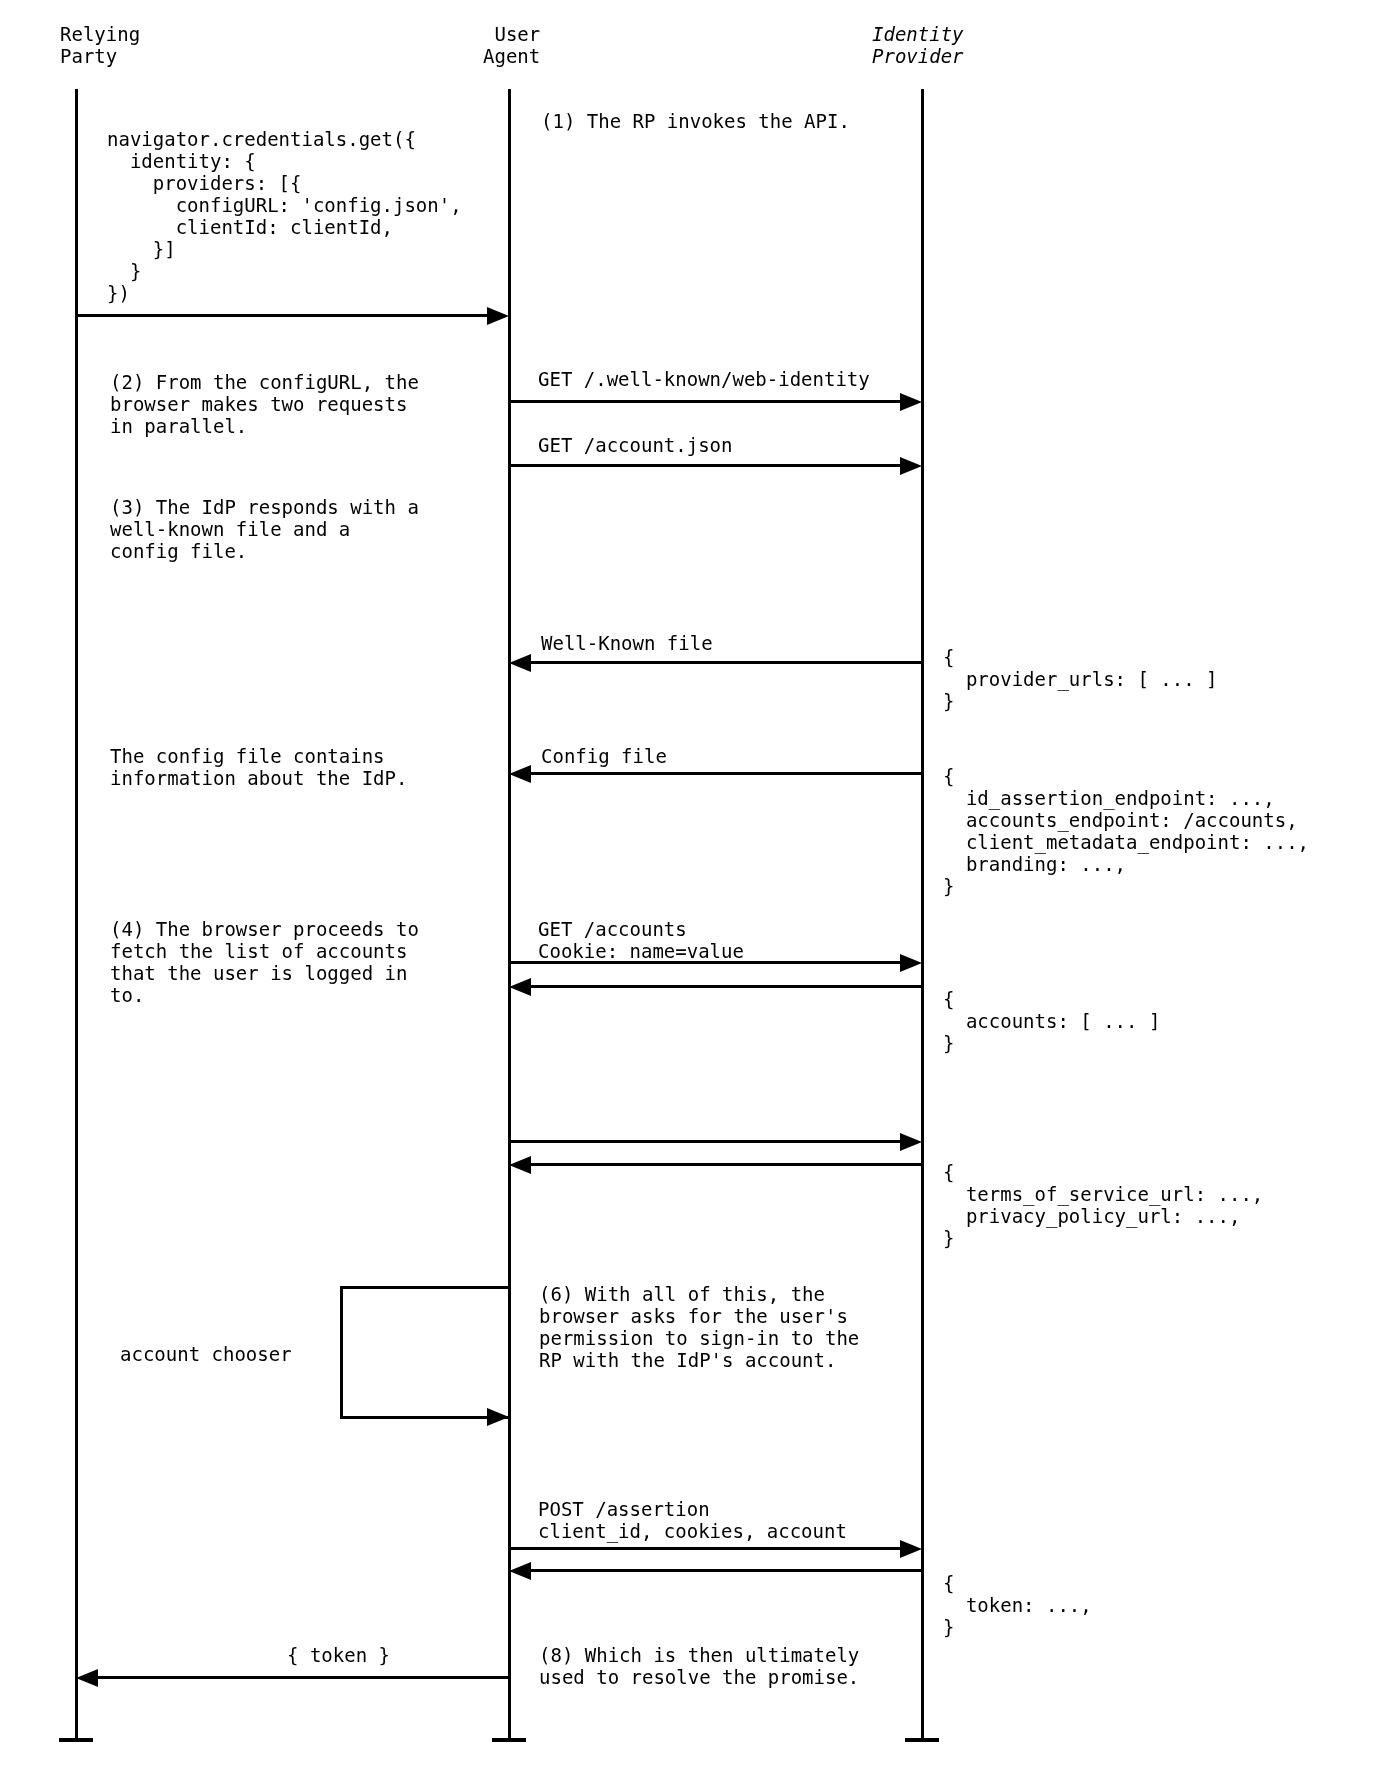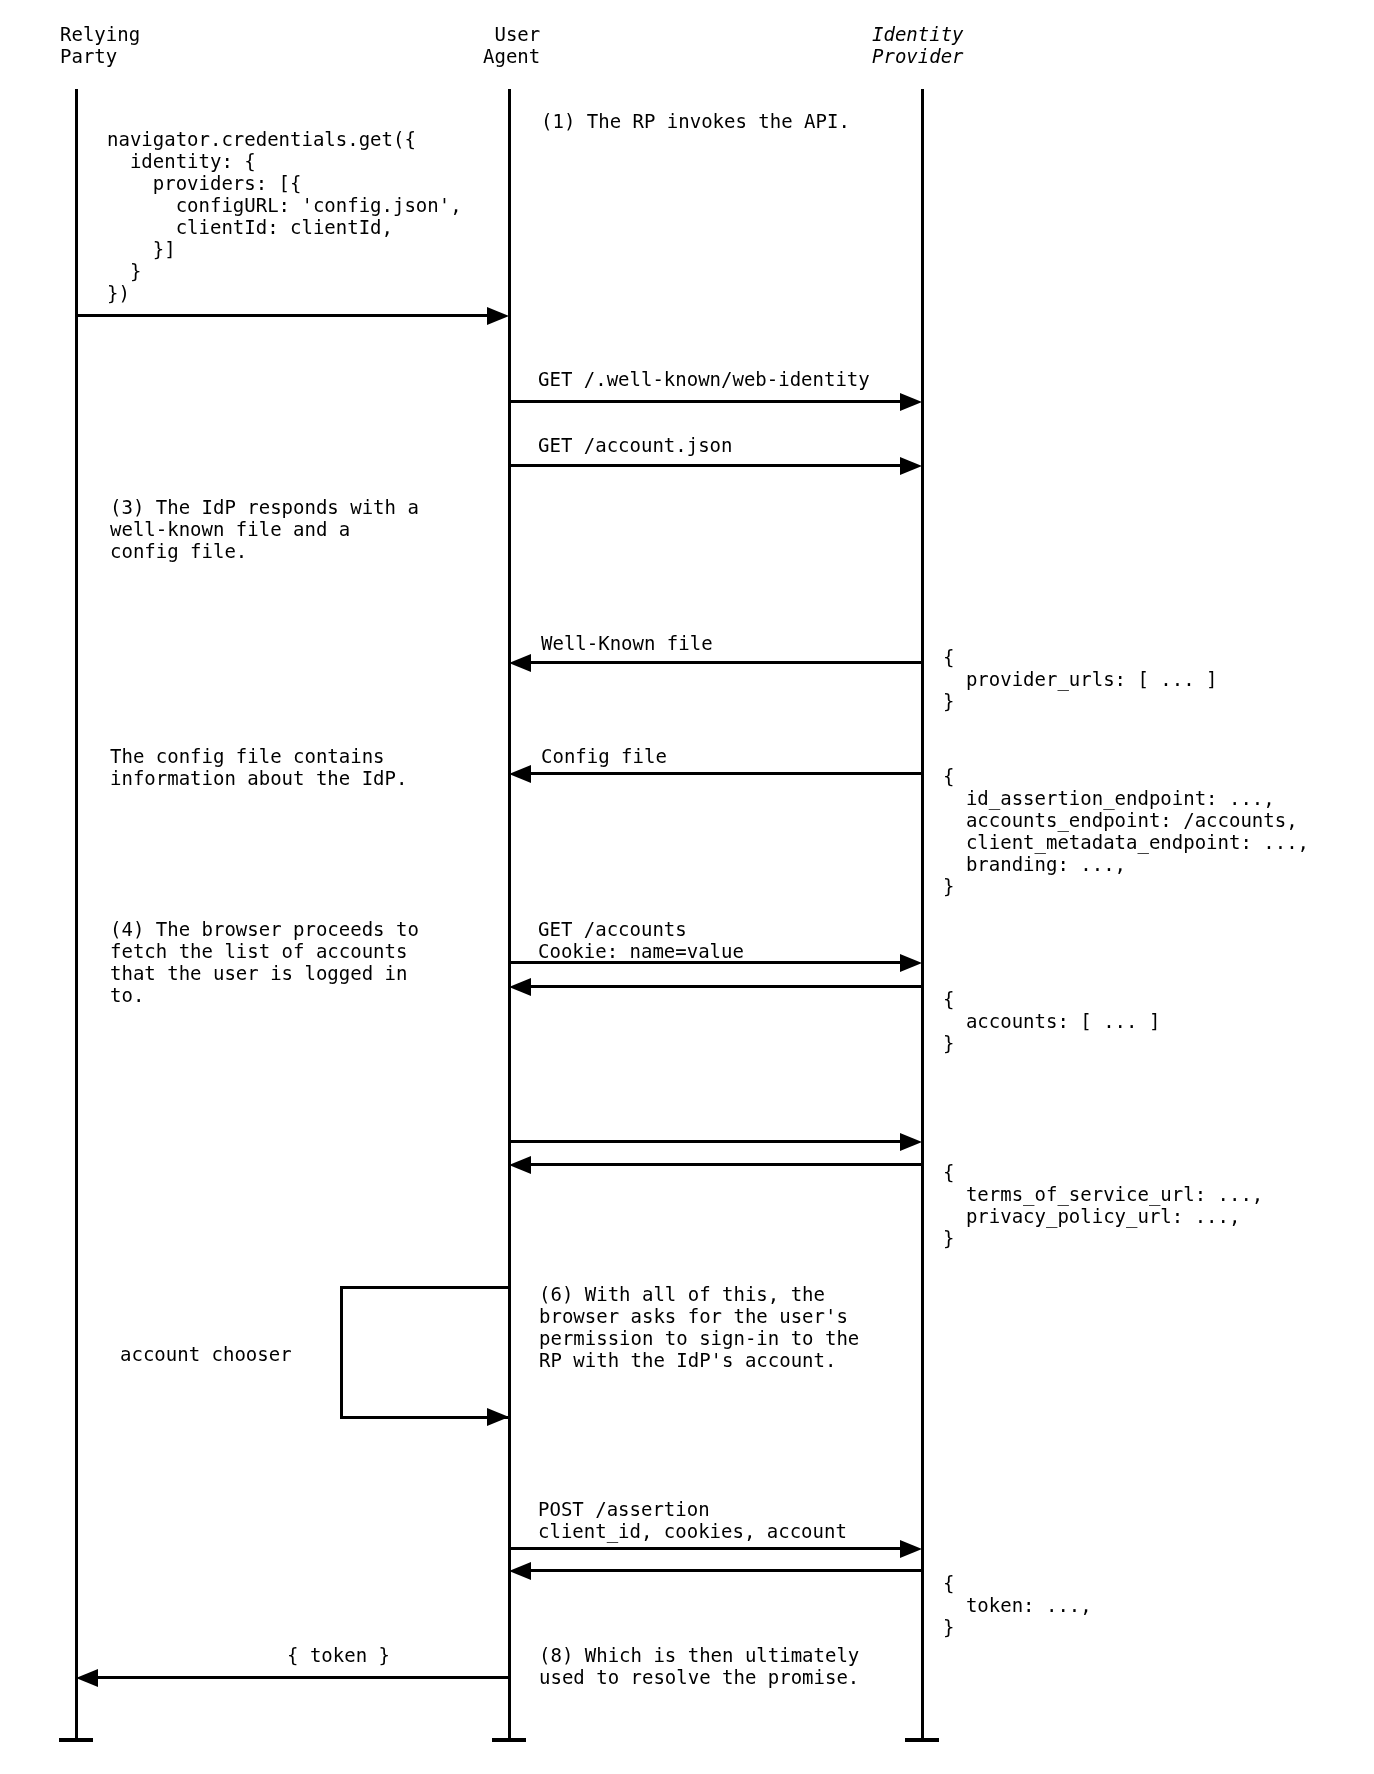--- a/index.html
+++ b/index.html
@@ -59,20 +59,23 @@
   identity: {
     providers: [{
       configURL: 'config.json',
       clientId: clientId,
     }]
   }
 })</div>
   <div class="t" style="left:541px;top:110px;">(1) The RP invokes the API.</div>
   <div class="arr arr-r" style="left:76px;top:314px;width:411px;"></div>
 
+  <div class="t" style="left:110px;top:371px;">(2) From the configURL, the
+browser makes two requests
+in parallel.</div>
   <div class="t" style="left:538px;top:368px;">GET /.well-known/web-identity</div>
   <div class="arr arr-r" style="left:509px;top:400px;width:391px;"></div>
   <div class="t" style="left:538px;top:434px;">GET /account.json</div>
   <div class="arr arr-r" style="left:509px;top:464px;width:391px;"></div>
 
   <div class="t" style="left:110px;top:496px;">(3) The IdP responds with a
 well-known file and a
 config file.</div>
 
   <div class="t" style="left:541px;top:632px;">Well-Known file</div>

